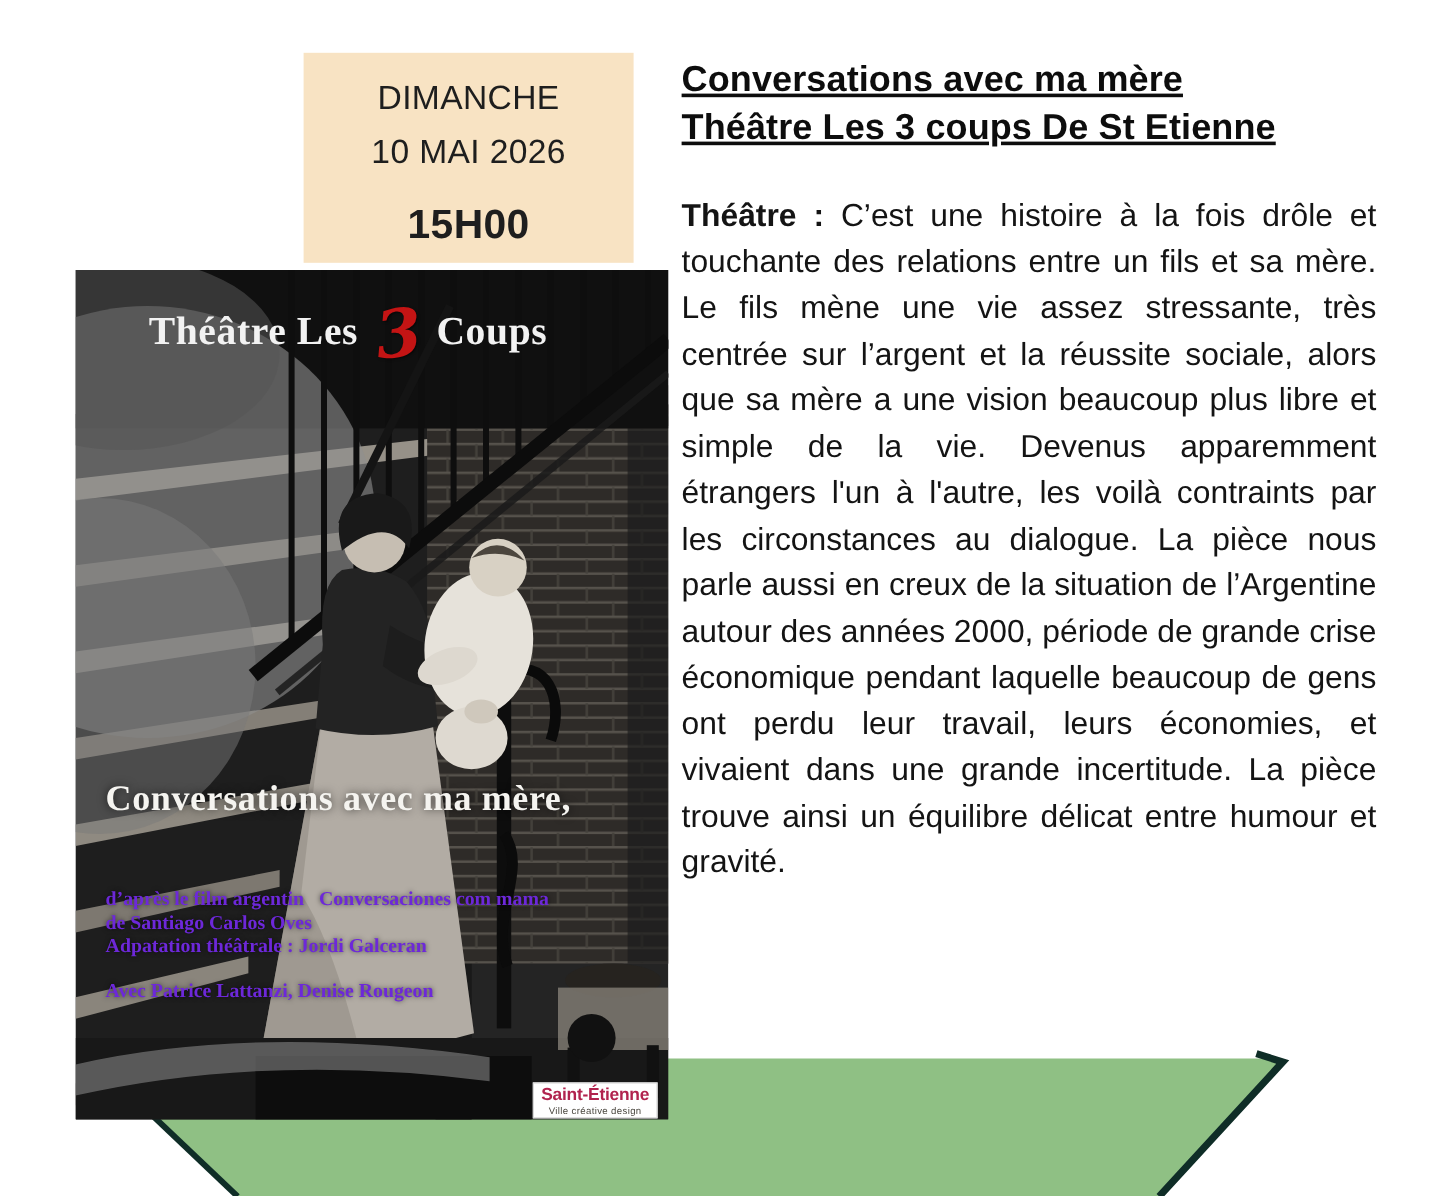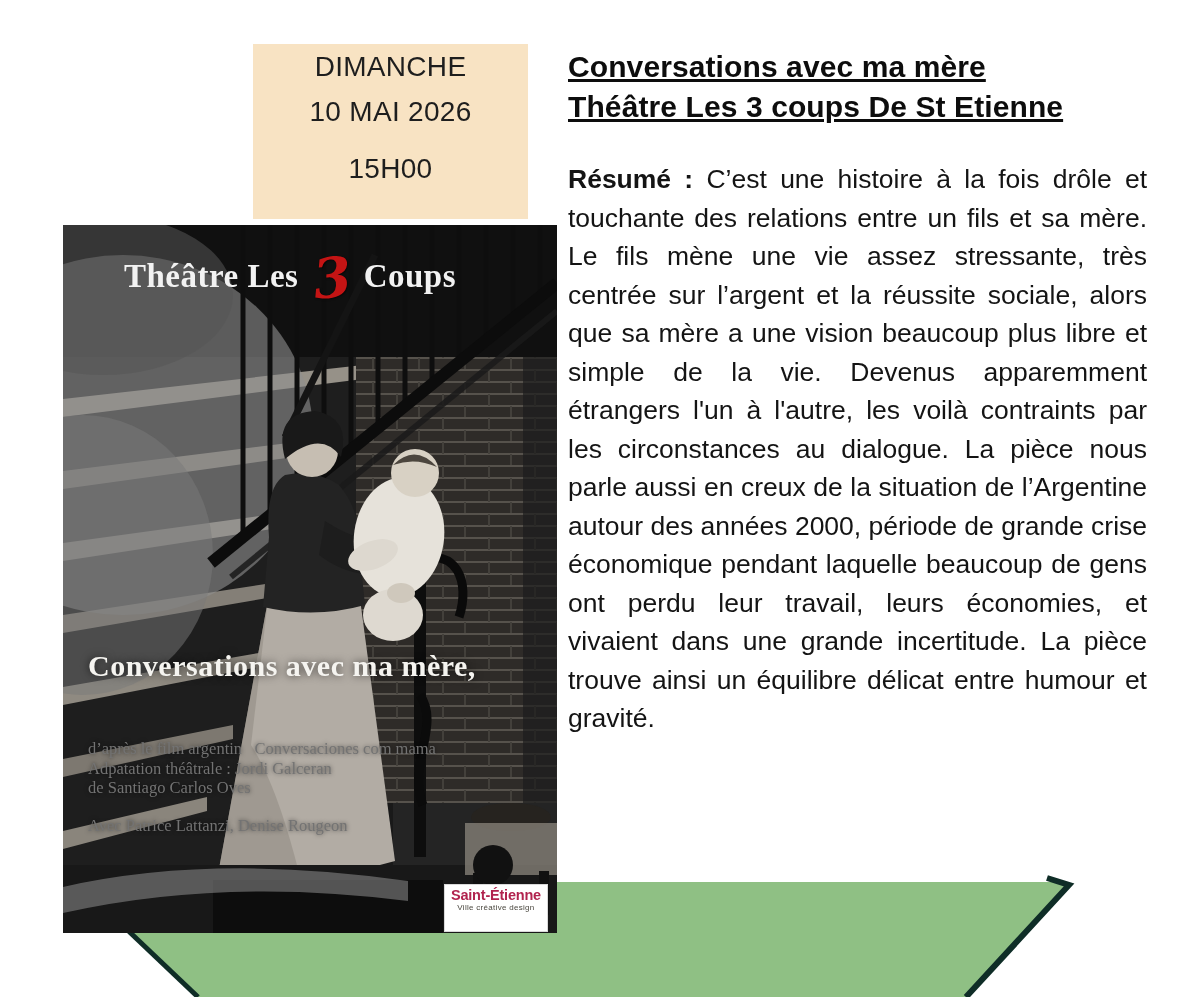--- a/index.html
+++ b/index.html
@@ -8,24 +8,24 @@
     overflow:hidden; font-family:"Liberation Sans", sans-serif;
   }
 
   
   .banner { position:absolute; left:0; top:0; width:1200px; height:997px; z-index:1; }
 
   
   .date-box {
     position:absolute; left:253px; top:44px; width:275px; height:175px;
     background:#f8e3c3; z-index:3; text-align:center; color:#1e1e1e;
-    box-sizing:border-box; 
+    box-sizing:border-box; padding-top:15px;
   }
   .date-line { font-size:28px; line-height:45px; letter-spacing:0.3px; }
-  .time-line { font-size:28px; margin-top:19px; letter-spacing:0.3px; }
+  .time-line { font-size:34px; margin-top:19px; letter-spacing:0.3px;font-weight:bold; }
 
   
   .poster { position:absolute; left:63px; top:225px; width:494px; height:708px; z-index:2; }
   .poster-photo { position:absolute; left:0; top:0; width:100%; height:100%; display:block; }
   .poster-header {
     position:absolute; top:20px; left:0; width:100%; box-sizing:border-box; padding-right:40px;
     text-align:center; font-family:"Liberation Serif", serif; font-weight:bold;
     color:#f2f2f2; font-size:33px; letter-spacing:0.5px;
   }
   .three {
@@ -33,28 +33,28 @@
     display:inline-block; vertical-align:-10px; margin:0 3px 0 6px; transform:rotate(-6deg);
     text-shadow:1px 1px 2px rgba(0,0,0,0.6);
   }
   .poster-play-title {
     position:absolute; left:25px; top:424px;
     font-family:"Liberation Serif", serif; font-weight:bold; font-size:30px;
     color:#f5f4f0; letter-spacing:0.5px; text-shadow:0 0 8px rgba(0,0,0,0.65);text-align:right;
   }
   .poster-credits {
     position:absolute; left:25px; top:514px;
-    font-family:"Liberation Serif", serif; font-weight:normal; font-size:16.5px;
-    line-height:19.5px; color:#737373; text-shadow:0 0 4px rgba(0,0,0,0.6);
+    font-family:"Liberation Serif", serif; font-weight:bold; font-size:16.5px;
+    line-height:19.5px; color:#6d28d9; text-shadow:0 0 4px rgba(0,0,0,0.6);
   }
   .credit-line { white-space:pre-wrap; }
   .credit-line.last { margin-top:18px; }
   .poster-logo {
     position:absolute; right:9px; bottom:1px; background:#ffffff;
-    padding:3px 6px 18px; text-align:center; border:1px solid #d9d9d9;
+    padding:3px 6px 0; text-align:center; border:1px solid #d9d9d9;
   }
   .logo-name { font-size:14.5px; font-weight:bold; color:#b1234e; line-height:15px; letter-spacing:-0.2px; }
   .logo-tagline { font-size:8px; color:#4a473f; line-height:10px; letter-spacing:0.3px; }
 
   
   .content { position:absolute; left:568px; top:47px; width:579px; z-index:2; }
   .headline {
     margin:0; font-size:30px; line-height:40px; font-weight:bold;
     color:#0d0d0d; letter-spacing:0.1px;text-decoration:underline;
   }
@@ -154,35 +154,35 @@
     <div class="poster-header">
       <span>Théâtre Les</span>
       <span class="three">3</span>
       <span>Coups</span>
     </div>
 
     <div class="poster-play-title">Conversations avec ma mère,</div>
 
     <div class="poster-credits">
       <div class="credit-line">d’après le film argentin   Conversaciones com mama</div>
+      <div class="credit-line">de Santiago Carlos Oves</div>
       <div class="credit-line">Adpatation théâtrale : Jordi Galceran</div>
-      <div class="credit-line">de Santiago Carlos Oves</div>
       <div class="credit-line last">Avec Patrice Lattanzi, Denise Rougeon</div>
     </div>
 
     <div class="poster-logo">
       <div class="logo-name">Saint-Étienne</div>
       <div class="logo-tagline">Ville créative design</div>
     </div>
   </div>
 
   <div class="content">
     <h1 class="headline">
       <div>Conversations avec ma mère</div>
       <div>Théâtre Les 3 coups De St Etienne</div>
     </h1>
     <p class="body-text">
-      <strong class="resume-label">Résumé :</strong>
+      <strong class="resume-label">Théâtre :</strong>
       <span>C’est une histoire à la fois drôle et touchante des relations entre un fils et sa mère. Le fils mène une vie assez stressante, très centrée sur l’argent et la réussite sociale, alors que sa mère a une vision beaucoup plus libre et simple de la vie. Devenus apparemment étrangers l'un à l'autre, les voilà contraints par les circonstances au dialogue. La pièce nous parle aussi en creux de la situation de l’Argentine autour des années 2000, période de grande crise économique pendant laquelle beaucoup de gens ont perdu leur travail, leurs économies, et vivaient dans une grande incertitude. La pièce trouve ainsi un équilibre délicat entre humour et gravité.</span>
     </p>
   </div>
 
 </div>
 
 </body></html>

